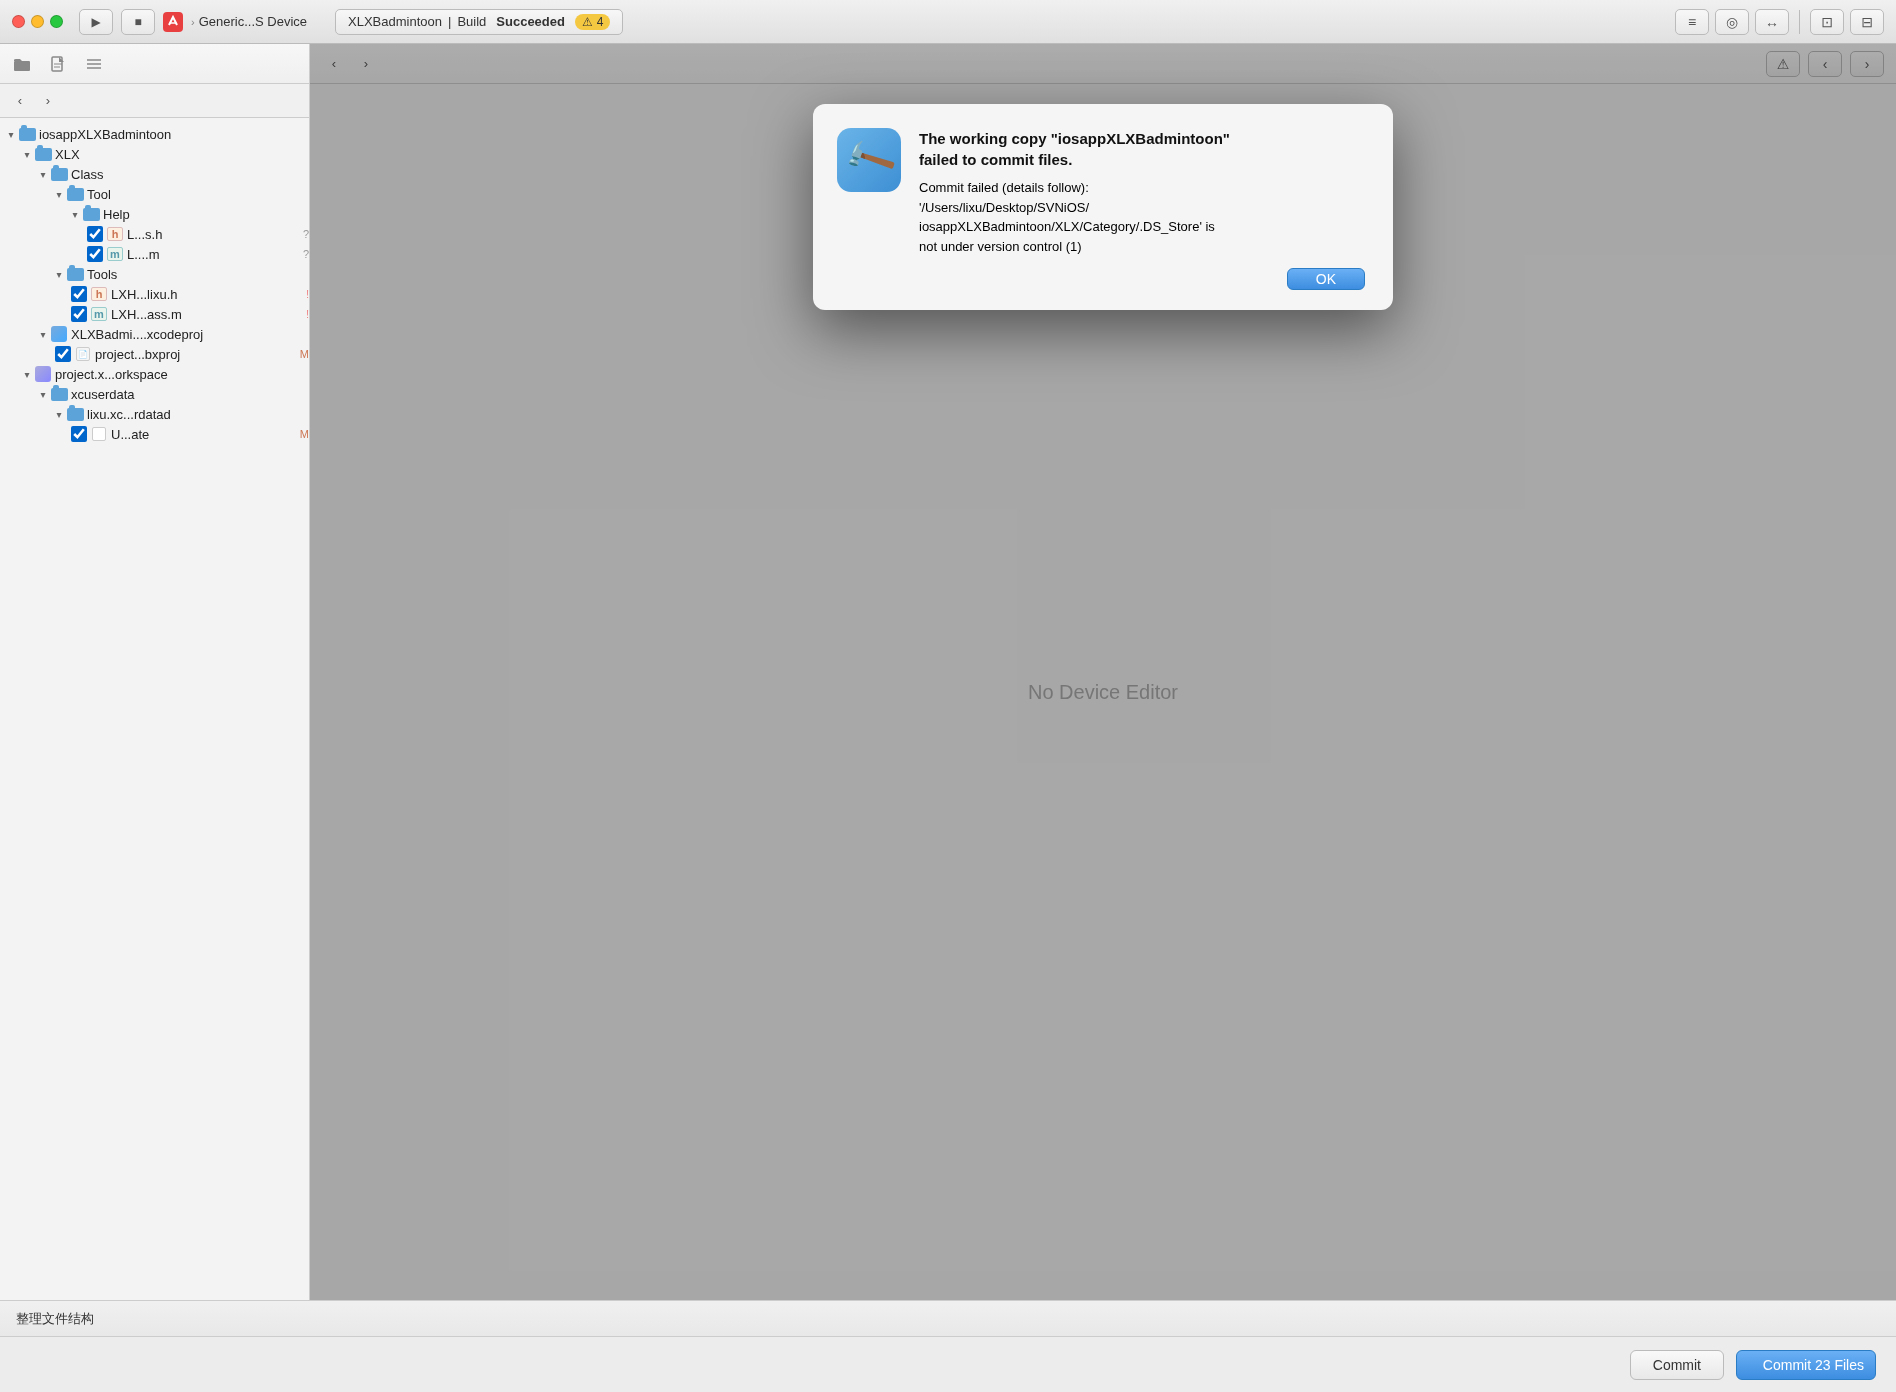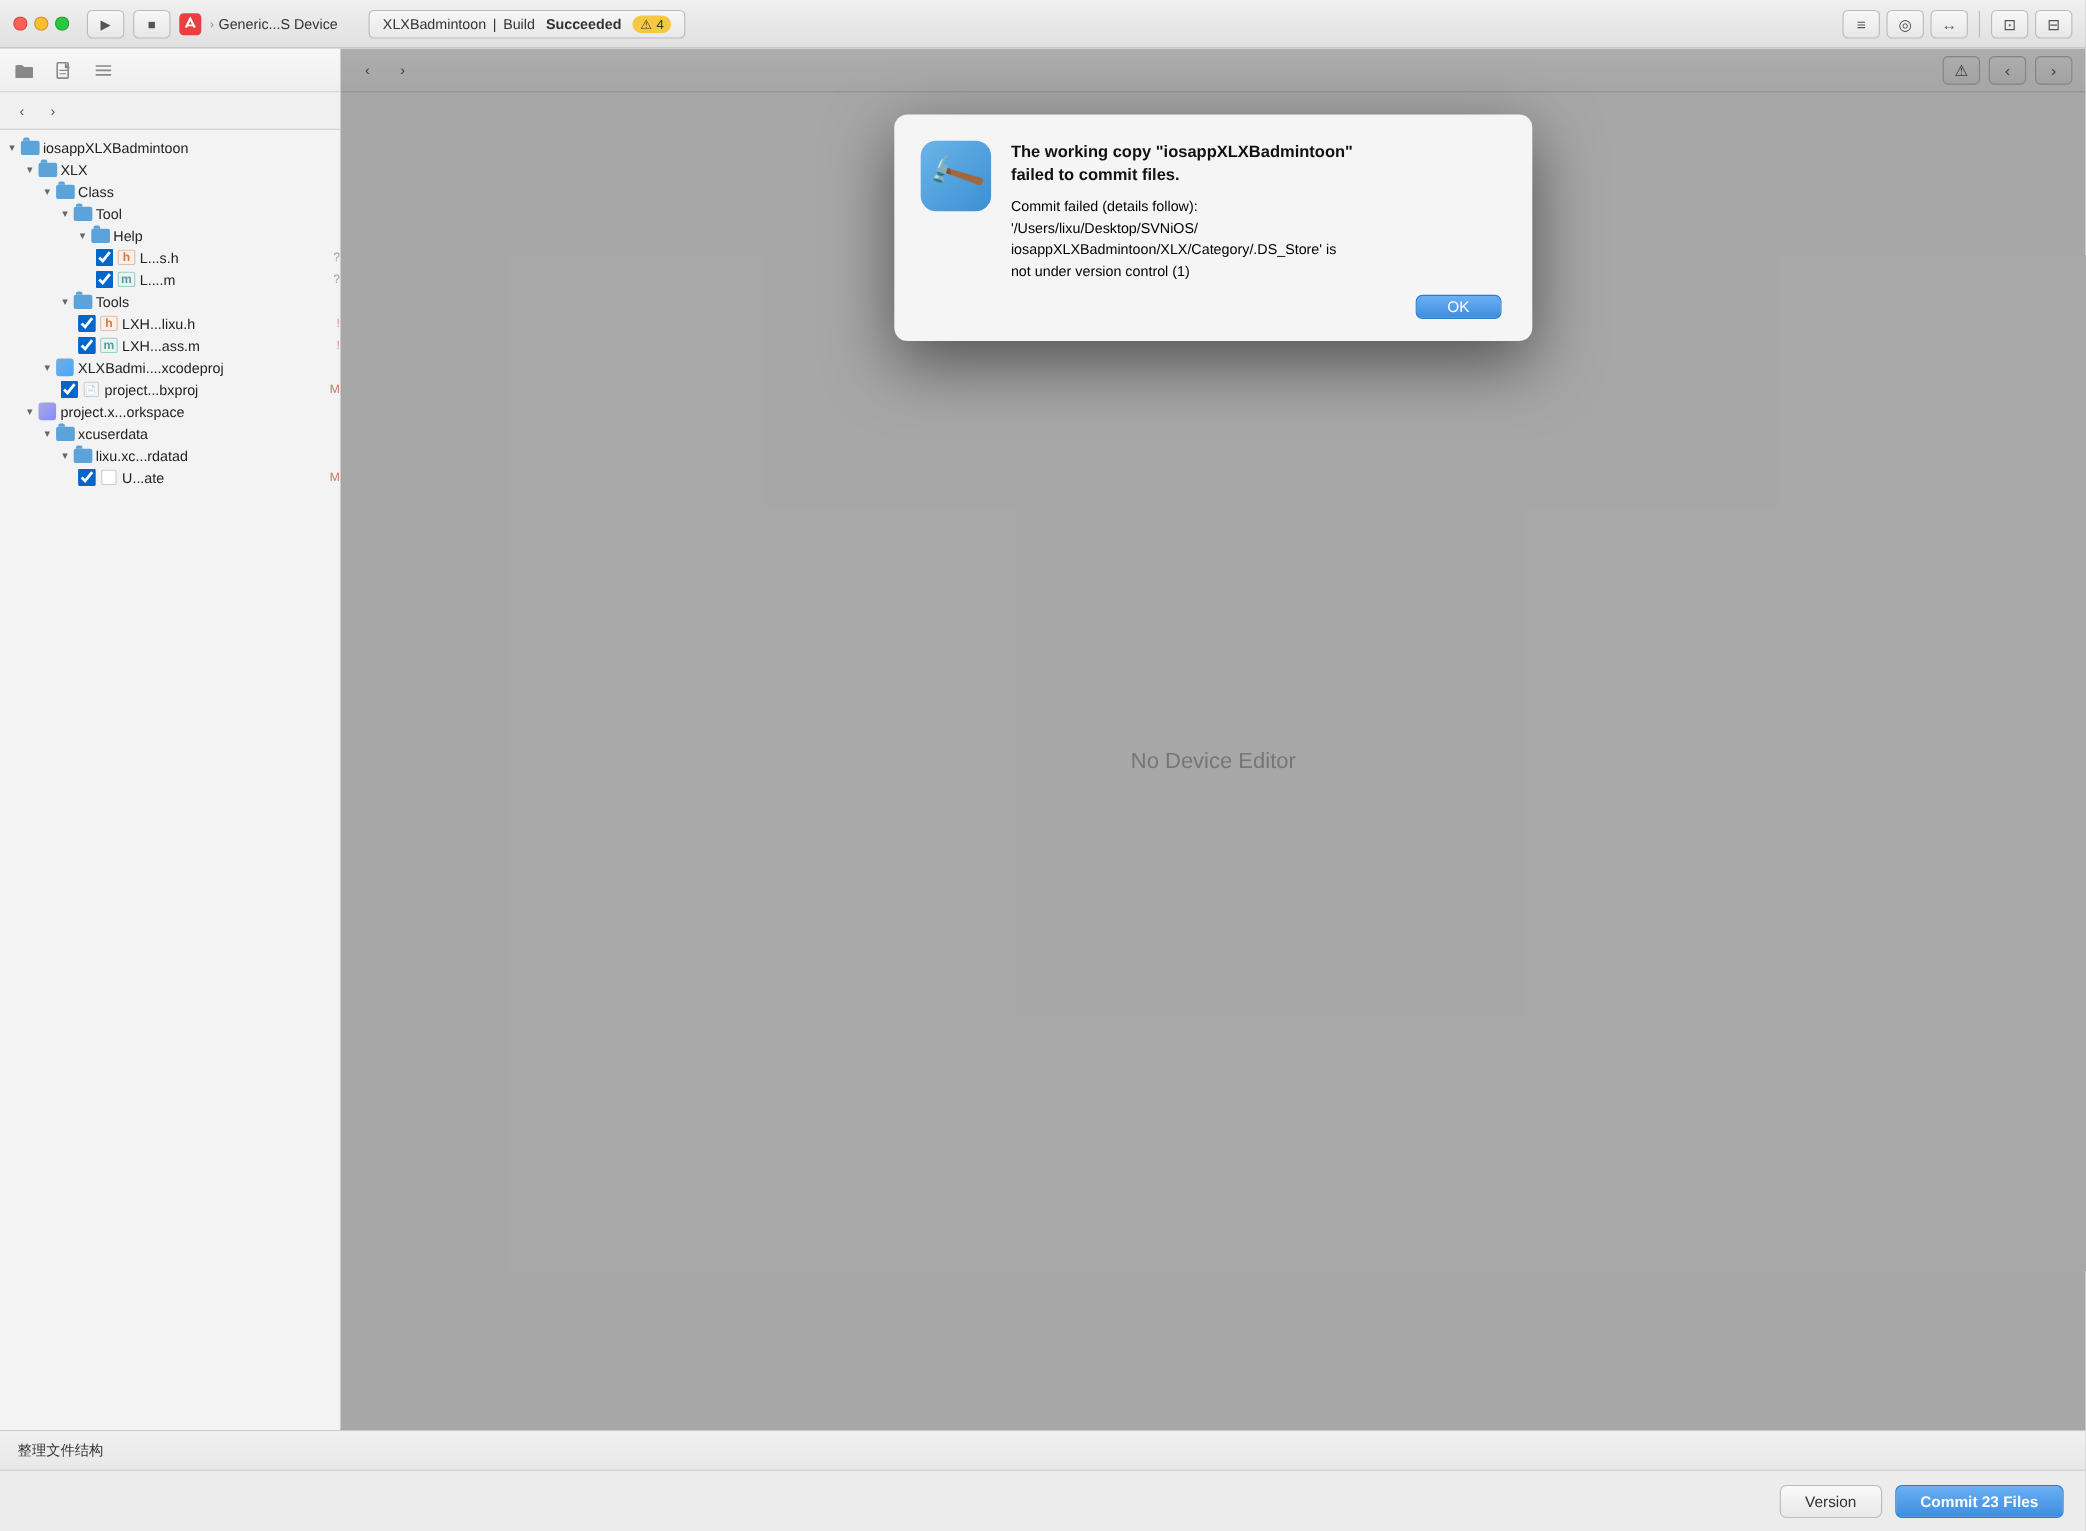--- a/index.html
+++ b/index.html
@@ -404,30 +404,30 @@
       background: linear-gradient(to bottom, #f9f9f9, #e8e8e8);
       border: 1px solid #bbb;
       border-radius: 6px;
       font-size: 14px;
       color: #333;
       cursor: pointer;
       min-width: 80px;
       text-align: center;
     }
     .btn-commit {
-      padding: 6px 22px;
+      padding: 6px 11px;
       background: linear-gradient(to bottom, #6ab0f5, #3d8de0);
       border: 1px solid #2a7cc5;
       border-radius: 6px;
       font-size: 14px;
       color: white;
       cursor: pointer;
       min-width: 140px;
       text-align: right;
-      font-weight: 700;
+      font-weight: 400;
     }
 
     
     .dialog-overlay {
       position: absolute;
       top: 0; left: 0; right: 0; bottom: 0;
       background: rgba(0,0,0,0.3);
       display: flex;
       align-items: flex-start;
       justify-content: center;
@@ -783,16 +783,16 @@
         </div>
       </div>
     </div>
   </div>
 
   <div class="status-bar">
     <span>整理文件结构</span>
   </div>
 
   <div class="bottom-buttons">
-    <button class="btn-cancel">Version</button>
+    <button class="btn-cancel">Commit</button>
     <button class="btn-commit">Commit 23 Files</button>
   </div>
 </div>
 
 </body></html>

